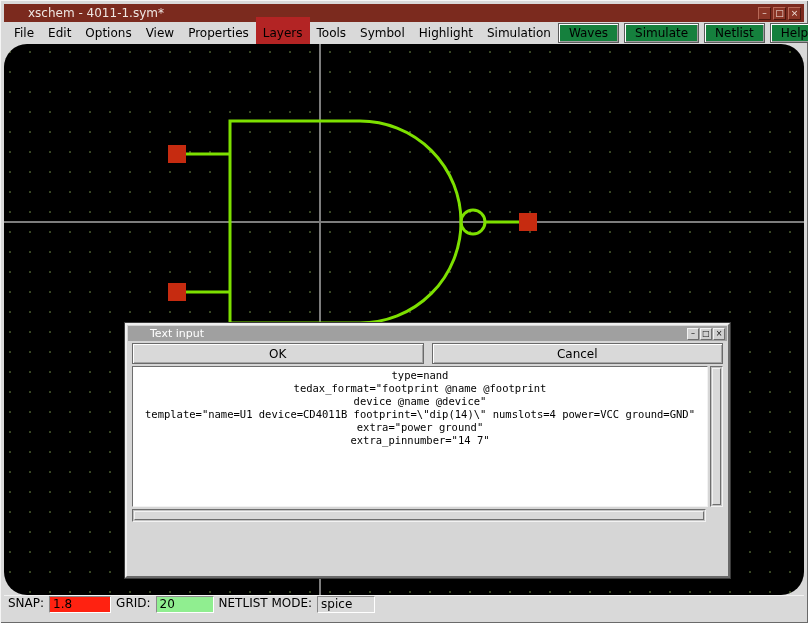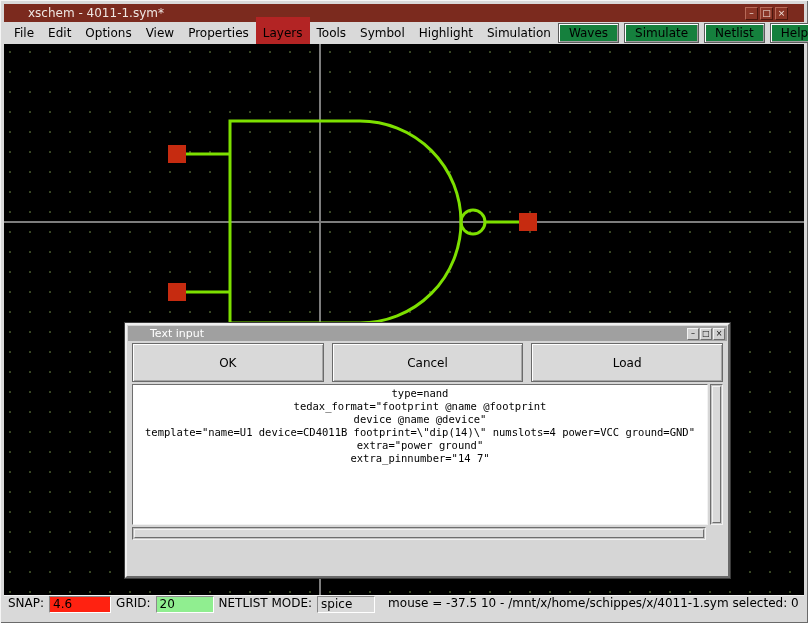--- a/index.html
+++ b/index.html
@@ -2,39 +2,39 @@
 <html><head>
 <meta charset="utf-8">
 <style>
   * { box-sizing: border-box; }
   body { margin:0; background:#808080; font-family:"DejaVu Sans","Liberation Sans",sans-serif; }
 
   .window { position:relative; width:808px; height:623px; background:#d9d9d9; padding:4px;
             box-shadow: inset 1px 1px 0 #f5f5f5, inset -1px -1px 0 #6a6a6a; }
 
   
-  .titlebar { height:18px; background:#7b2a1e; display:flex; align-items:center; padding:0 16px 0 24px; }
+  .titlebar { height:18px; background:#7b2a1e; display:flex; align-items:center; padding:0 3px 0 24px; }
   .title { color:#efe6e2; font-size:12px; white-space:nowrap; }
   .tb-btns { margin-left:auto; display:flex; gap:2px; }
   .tb-btn { width:13px; height:13px; background:#8a3526; border:1px solid;
             border-color:#b86a58 #4a170e #4a170e #b86a58; color:#f4e6e0;
             font-size:9px; line-height:10px; text-align:center; cursor:default; }
 
   
   .menubar { height:22px; background:#d9d9d9; display:flex; align-items:center; padding:0 3px; font-size:12px; color:#000; }
   .menu-item { padding:9px 7px; white-space:nowrap; }
   .menu-item.layers { background:#b32424; }
   .menubar-right { margin-left:auto; display:flex; gap:5px; }
   .menu-btn { padding:2px 10px; background:#15803d; border:1px solid #5a5a5a;
               box-shadow: inset 1px 1px 0 #ffffff, inset -1px -1px 0 #9e9e9e; white-space:nowrap; }
 
   
   .canvas { position:relative; width:800px; height:551px; background-color:#000;
             background-image: radial-gradient(circle, rgba(125,160,80,0.45) 1px, rgba(0,0,0,0) 1.4px);
-            background-size:20px 20px; background-position:-4px -2px; overflow:hidden; }
+            background-size:20px 20px; background-position:-4px -2px; overflow:hidden;border-radius:23px; }
   .hline { position:absolute; left:0; width:800px; top:177px; height:2px; background:#7d7d7d; }
   .vline { position:absolute; top:0; height:551px; left:315px; width:2px; background:#7d7d7d; }
   .gate-svg { position:absolute; left:0; top:0; }
   .wire { stroke:#7de000; stroke-width:3; fill:none; }
   .pin  { fill:#c62b10; stroke:none; }
 
   
   .dialog { position:absolute; left:121px; top:279px; width:605px; height:255px; background:#d6d6d6;
             border:2px solid; border-color:#f0f0f0 #6a6a6a #6a6a6a #f0f0f0;
             box-shadow:0 0 0 1px #3c3c3c; font-size:12px; }
@@ -43,21 +43,21 @@
   .dlg-tb-btns { margin-left:auto; display:flex; gap:1px; }
   .dlg-tb-btn { width:12px; height:12px; background:#cfcfcf; border:1px solid;
                 border-color:#f2f2f2 #6e6e6e #6e6e6e #f2f2f2; font-size:8px; line-height:9px;
                 text-align:center; color:#111; cursor:default; }
   .dlg-props-row { height:18px; display:flex; align-items:center; padding:0 6px; position:relative; }
   .checkbox { width:10px; height:10px; background:#c9c9c9; border:1px solid;
               border-color:#6e6e6e #f2f2f2 #f2f2f2 #6e6e6e; }
   .checkbox-label { margin-left:6px; color:#8f8f8f; font-size:11px; }
   .props-header { position:absolute; left:335px; color:#000; font-size:12px; }
   .dlg-buttons { display:flex; gap:8px; margin:2px 5px; }
-  .dlg-btn { flex:1; height:39px; background:#d9d9d9; border:1px solid #6a6a6a;
+  .dlg-btn { flex:1; height:21px; background:#d9d9d9; border:1px solid #6a6a6a;
              box-shadow:inset 1px 1px 0 #ffffff, inset -1px -1px 0 #a6a6a6;
              font:12px "DejaVu Sans","Liberation Sans",sans-serif; color:#000; }
   .dlg-textrow { display:flex; margin:2px 5px 0 5px; height:141px;text-align:center; }
   .dlg-text { flex:1; margin:0; background:#ffffff; border:1px solid;
               border-color:#6e6e6e #f2f2f2 #f2f2f2 #6e6e6e; padding:2px 3px;
               font:10.5px/13px "DejaVu Sans Mono","Liberation Mono",monospace; color:#000;
               overflow:hidden; white-space:pre; }
   .vscroll { width:13px; margin-left:2px; background:#c3c3c3; border:1px solid;
              border-color:#6e6e6e #f2f2f2 #f2f2f2 #6e6e6e; padding:1px; }
   .vthumb { width:100%; height:100%; background:#d9d9d9; border:1px solid;
@@ -134,21 +134,20 @@
           <span class="dlg-tb-btn">–</span>
           <span class="dlg-tb-btn">□</span>
           <span class="dlg-tb-btn">×</span>
         </div>
       </div>
 
 
       <div class="dlg-buttons">
         <button class="dlg-btn">OK</button>
         <button class="dlg-btn">Cancel</button>
-        <button class="dlg-btn">Load</button>
       </div>
 
       <div class="dlg-textrow">
         <pre class="dlg-text">type=nand
 tedax_format="footprint @name @footprint
 device @name @device"
 template="name=U1 device=CD4011B footprint=\"dip(14)\" numslots=4 power=VCC ground=GND"
 extra="power ground"
 extra_pinnumber="14 7"</pre>
         <div class="vscroll">
@@ -160,21 +159,20 @@
         <div class="hscroll">
           <div class="hthumb"></div>
         </div>
         <div class="scroll-corner"></div>
       </div>
     </div>
   </div>
 
   <div class="statusbar">
     <span class="sb-label">SNAP:</span>
-    <span class="sb-box snap">4.6</span>
+    <span class="sb-box snap">1.8</span>
     <span class="sb-label">GRID:</span>
     <span class="sb-box grid">20</span>
     <span class="sb-label">NETLIST MODE:</span>
     <span class="sb-box mode">spice</span>
-    <span class="sb-info">mouse = -37.5 10 - /mnt/x/home/schippes/x/4011-1.sym selected: 0</span>
   </div>
 
 </div>
 
 </body></html>

